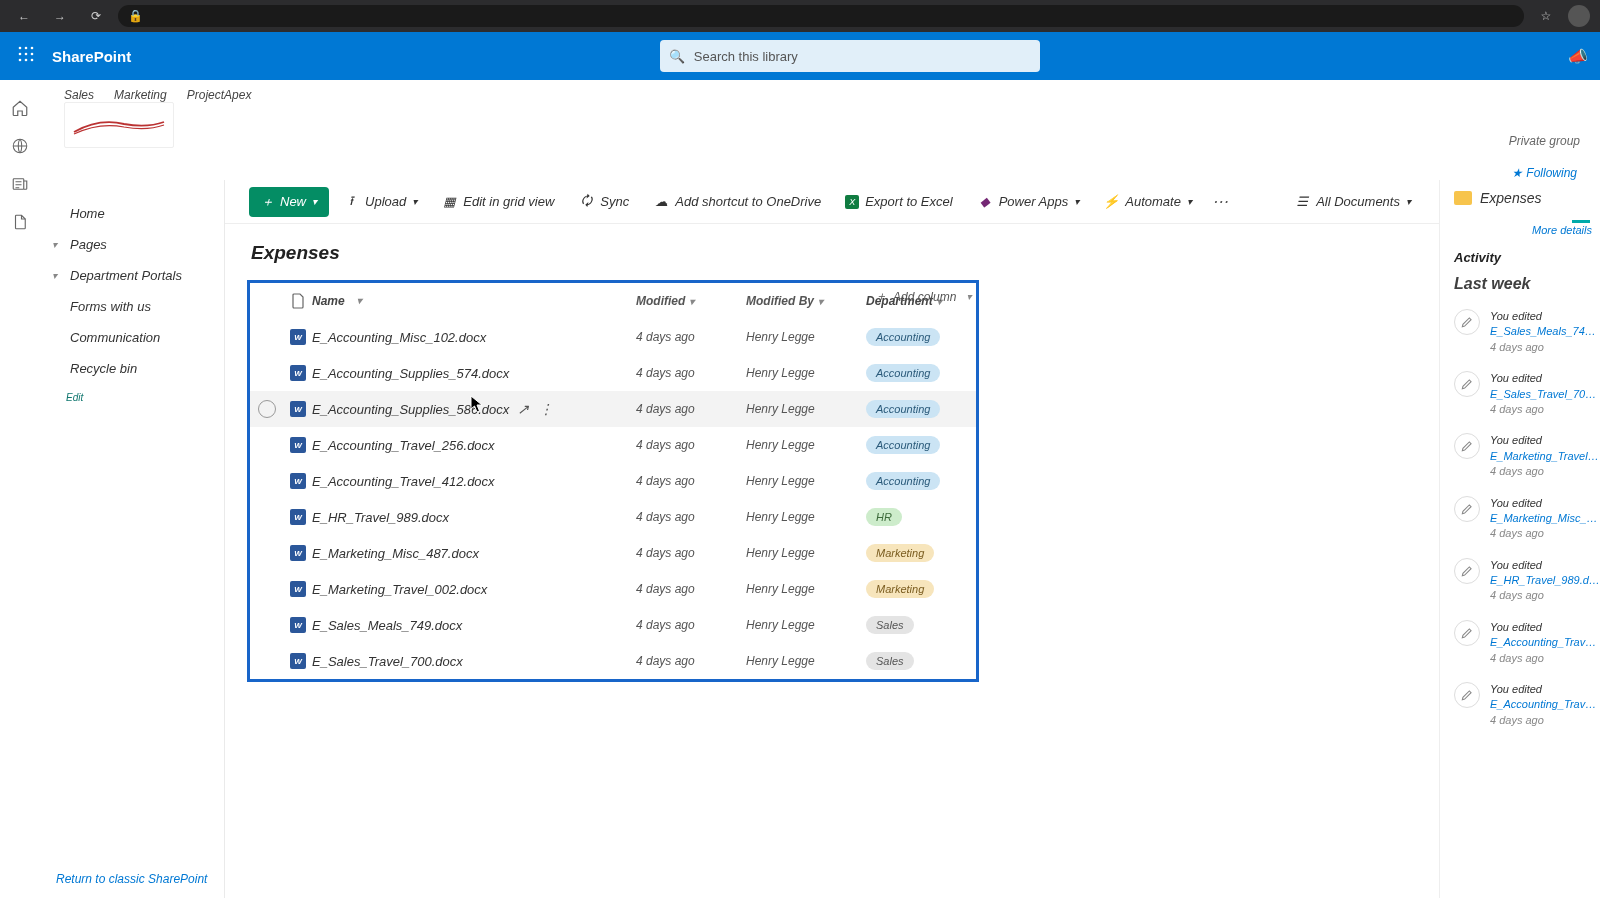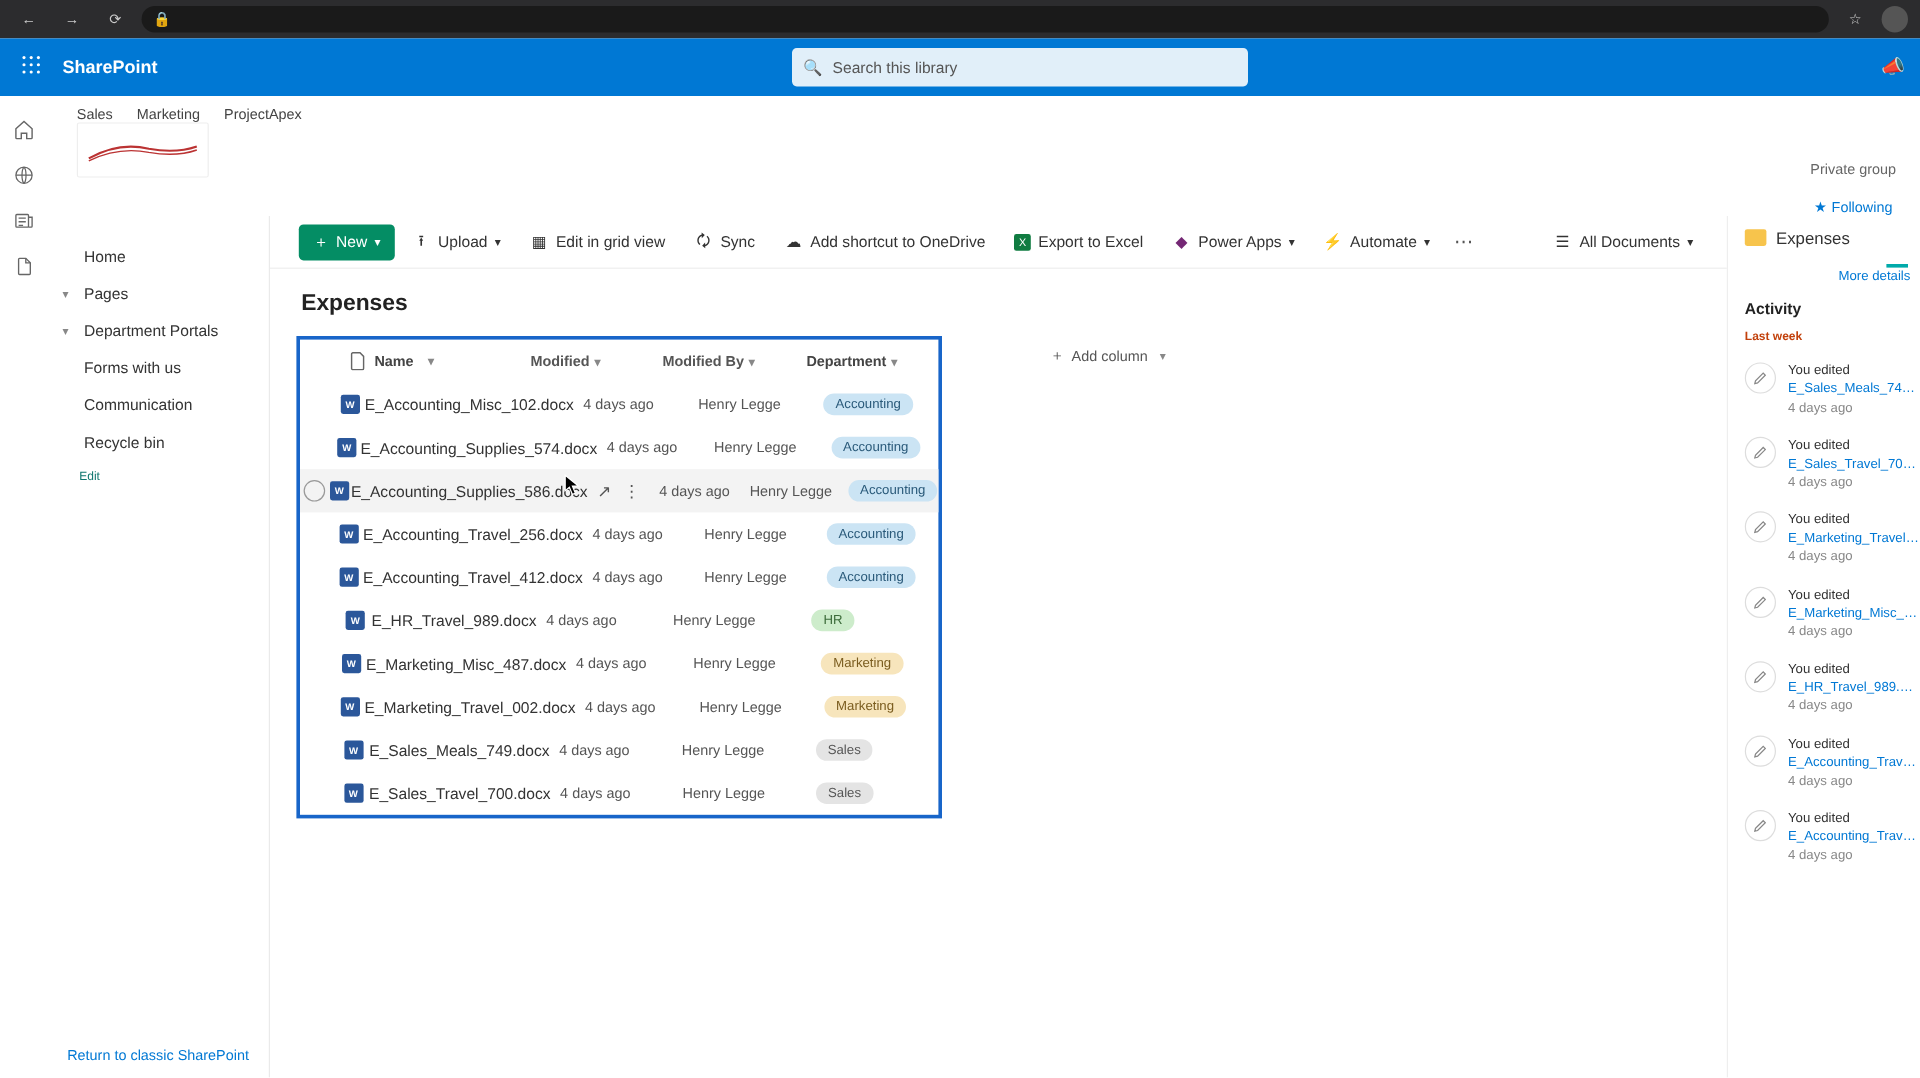--- a/index.html
+++ b/index.html
@@ -17,21 +17,21 @@
 .search-wrap { flex: 1; display: flex; justify-content: center; }
 .search-box { width: 380px; height: 32px; background: #e1eff9; border-radius: 4px; display: flex; align-items: center; padding: 0 10px; gap: 8px; color: #555; font-size: 13px; }
 .suite-right { margin-left: auto; display: flex; gap: 10px; }
 
 
 .layout { display: flex; height: calc(100vh - 80px); }
 .rail { width: 40px; background: #fff; border-right: none; display: flex; flex-direction: column; align-items: center; gap: 18px; padding-top: 18px; color: #666; }
 .rail-icon { width: 20px; height: 20px; display:flex; align-items:center; justify-content:center; }
 
 
-.content-col { flex: 1; display: flex; flex-direction: column; min-width: 0; }
+.content-col { flex: 1; display: flex; flex-direction: column; min-width: 0; font-style: italic; }
 .site-header { display: flex; align-items: flex-start; gap: 18px; padding: 4px 0 0 24px; }
 .site-logo { width: 110px; height: 46px; border: 1px solid #eee; border-radius: 2px; display:flex; align-items:center; justify-content:center; overflow:hidden;}
 .site-tabs { display: flex; gap: 20px; font-size: 12px; color: #444; padding-top: 4px; }
 .group-meta { margin-left: auto; padding-right: 20px; padding-top: 50px; font-size: 12px; color: #666; display:flex; gap:18px; align-items:center;flex-direction:column; }
 .following { color: #0078d4; display:flex; gap:4px; align-items:center;}
 
 .below-header { display: flex; flex: 1; min-height: 0;}
 .left-nav { width: 185px; border-right: 1px solid #eaeaea; padding: 18px 0 0 0; display:flex; flex-direction:column;}
 .nav-item { padding: 8px 14px 8px 26px; font-size: 13px; color: #333; display:flex; align-items:center; gap:8px; }
 .nav-item .chev { color:#888; font-size:10px; margin-left:-14px; width:10px; }
@@ -41,21 +41,21 @@
 .main-area { flex: 1; display:flex; min-width:0;}
 .main-center { flex:1; min-width:0; border-right:1px solid #eee; }
 .cmd-bar { height:44px; border-bottom:1px solid #eee; display:flex; align-items:center; gap:4px; padding:0 18px 0 24px; font-size:13px; color:#333;}
 .cmd { display:flex; align-items:center; gap:6px; padding:4px 10px; border-radius:4px; }
 .cmd.new { background:#048d64; color:#fff; padding:6px 12px;}
 .cmd .chev-sm { font-size:10px; color:inherit;}
 .cmd-right { margin-left:auto; display:flex; gap:10px; align-items:center;}
 .ellipsis-icon { font-size:16px; color:#555; padding:0 6px;}
 
 .lib-title { padding:18px 0 8px 26px; font-size:19px; font-weight:600; color:#222;}
-.table-highlight { border:3px solid #1865c9; margin:8px 0 0 22px; width:538px;}
+.table-highlight { border:3px solid #1865c9; margin:8px 0 0 22px; width:732px;}
 .doc-table { width:100%; }
 .th-row, .tr-row { display:flex; align-items:center; height:36px; font-size:13px; color:#333; }
 .th-row { font-weight:600; font-size:12px; color:#444; border-bottom:1px solid rgba(0,0,0,0);}
 .col-sel { width:34px; display:flex; justify-content:center;}
 .col-icon { width:28px; display:flex; justify-content:center;}
 .col-name { flex:1.6; display:flex; align-items:center; gap:8px; padding-right:8px;}
 .col-mod { width:110px; color:#555; font-size:12px;}
 .col-by { width:120px; color:#555; font-size:12px;}
 .col-dept { width:110px; }
 .col-add { width:130px; font-size:12px; color:#555; display:flex; align-items:center; gap:6px;}
@@ -72,21 +72,21 @@
 .tr-row.hovered .row-actions { display:flex; }
 .tr-row.hovered .col-sel .select-circle { display:block; }
 .col-sel .select-circle { display:none; }
 
 
 .details-pane { width:160px; min-width:160px; padding:10px 0 0 14px; font-size:13px; overflow:hidden; }
 .details-head { display:flex; align-items:center; gap:8px; color:#333; font-weight:400; padding-bottom:14px; font-size:14px;}
 .folder-icon-sm { width:18px; height:14px; background:#f7c44c; border-radius:2px;}
 .more-details { text-align:right; font-size:11px; color:#0078d4; padding-right:8px; padding-bottom:14px;}
 .activity-h { font-weight:600; font-size:13px; color:#222; padding-bottom:10px;}
-.activity-sub { font-size:10px; color:#c2410c; font-weight:600; padding-bottom:8px;}
+.activity-sub { font-size:16px; color:#404040; font-weight:600; padding-bottom:8px;}
 .act-item { display:flex; gap:10px; padding:8px 0;}
 .act-icon { width:26px; height:26px; border:1px solid #ddd; border-radius:50%; display:flex; align-items:center; justify-content:center;}
 .act-text { font-size:11px; line-height:1.4;}
 .act-text .you { color:#333;}
 .act-text .file { color:#0078d4; white-space:nowrap; overflow:hidden; text-overflow:ellipsis; max-width:110px; display:block;}
 .act-text .when { color:#888;}
 
 .cursor-overlay { position:fixed; pointer-events:none; width:14px; height:18px;}
 
 

